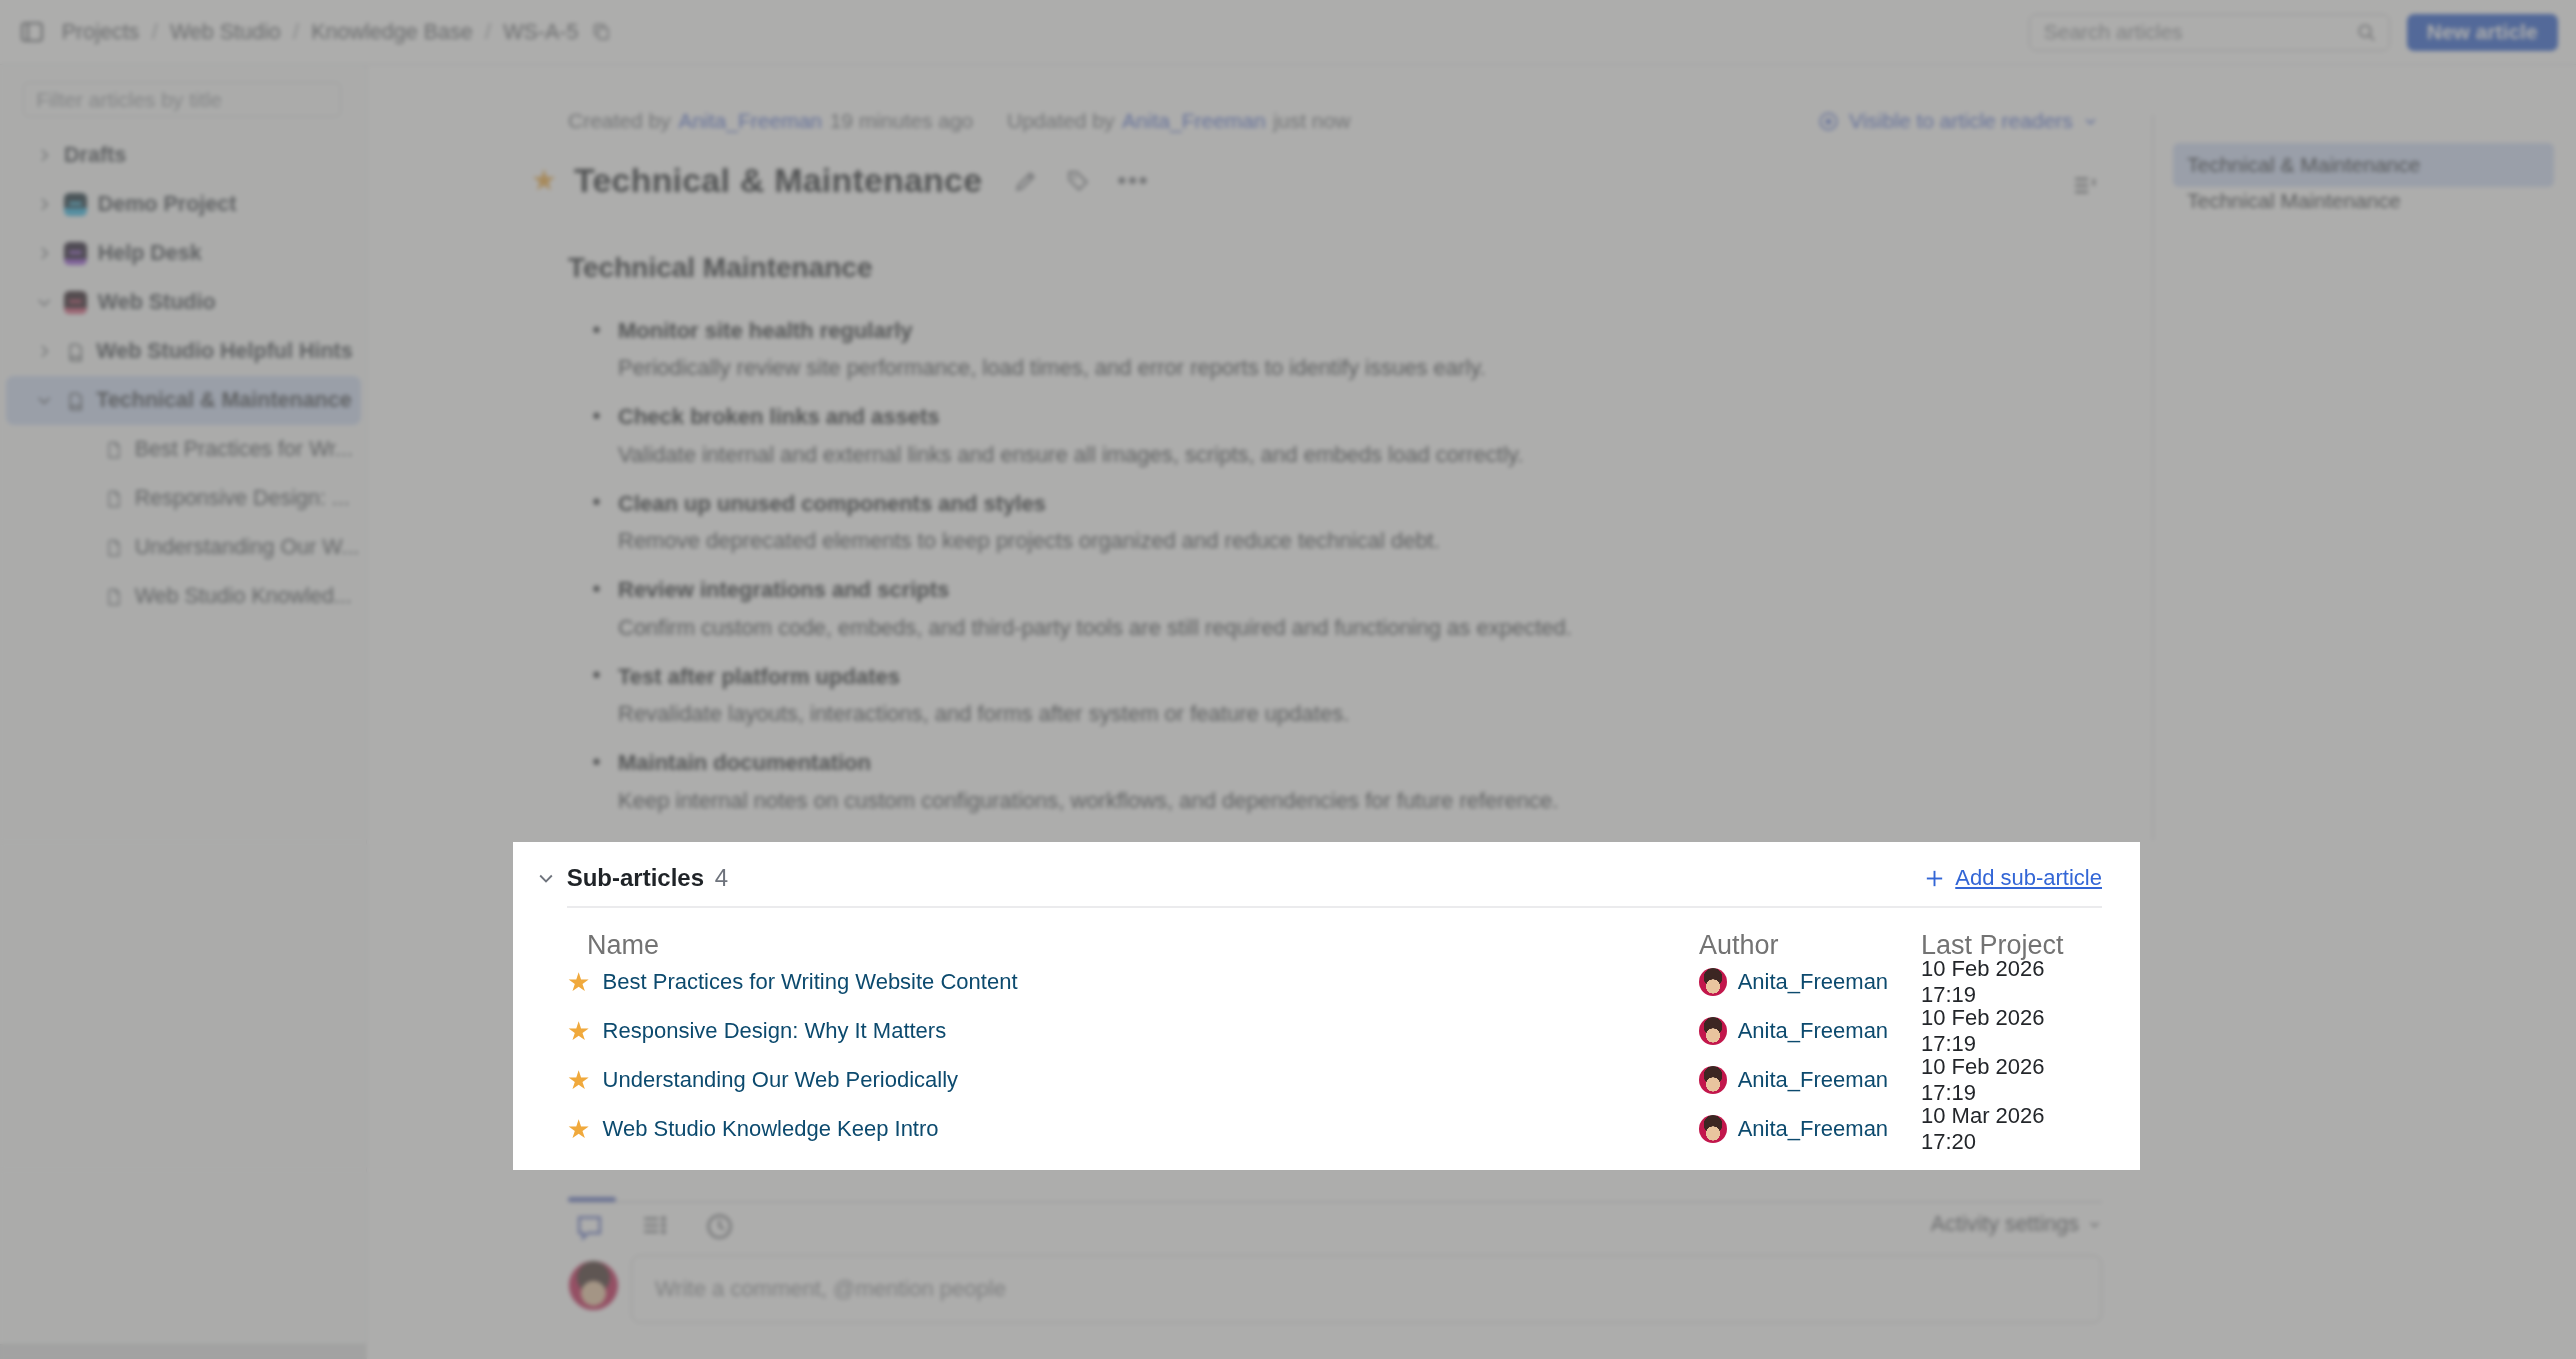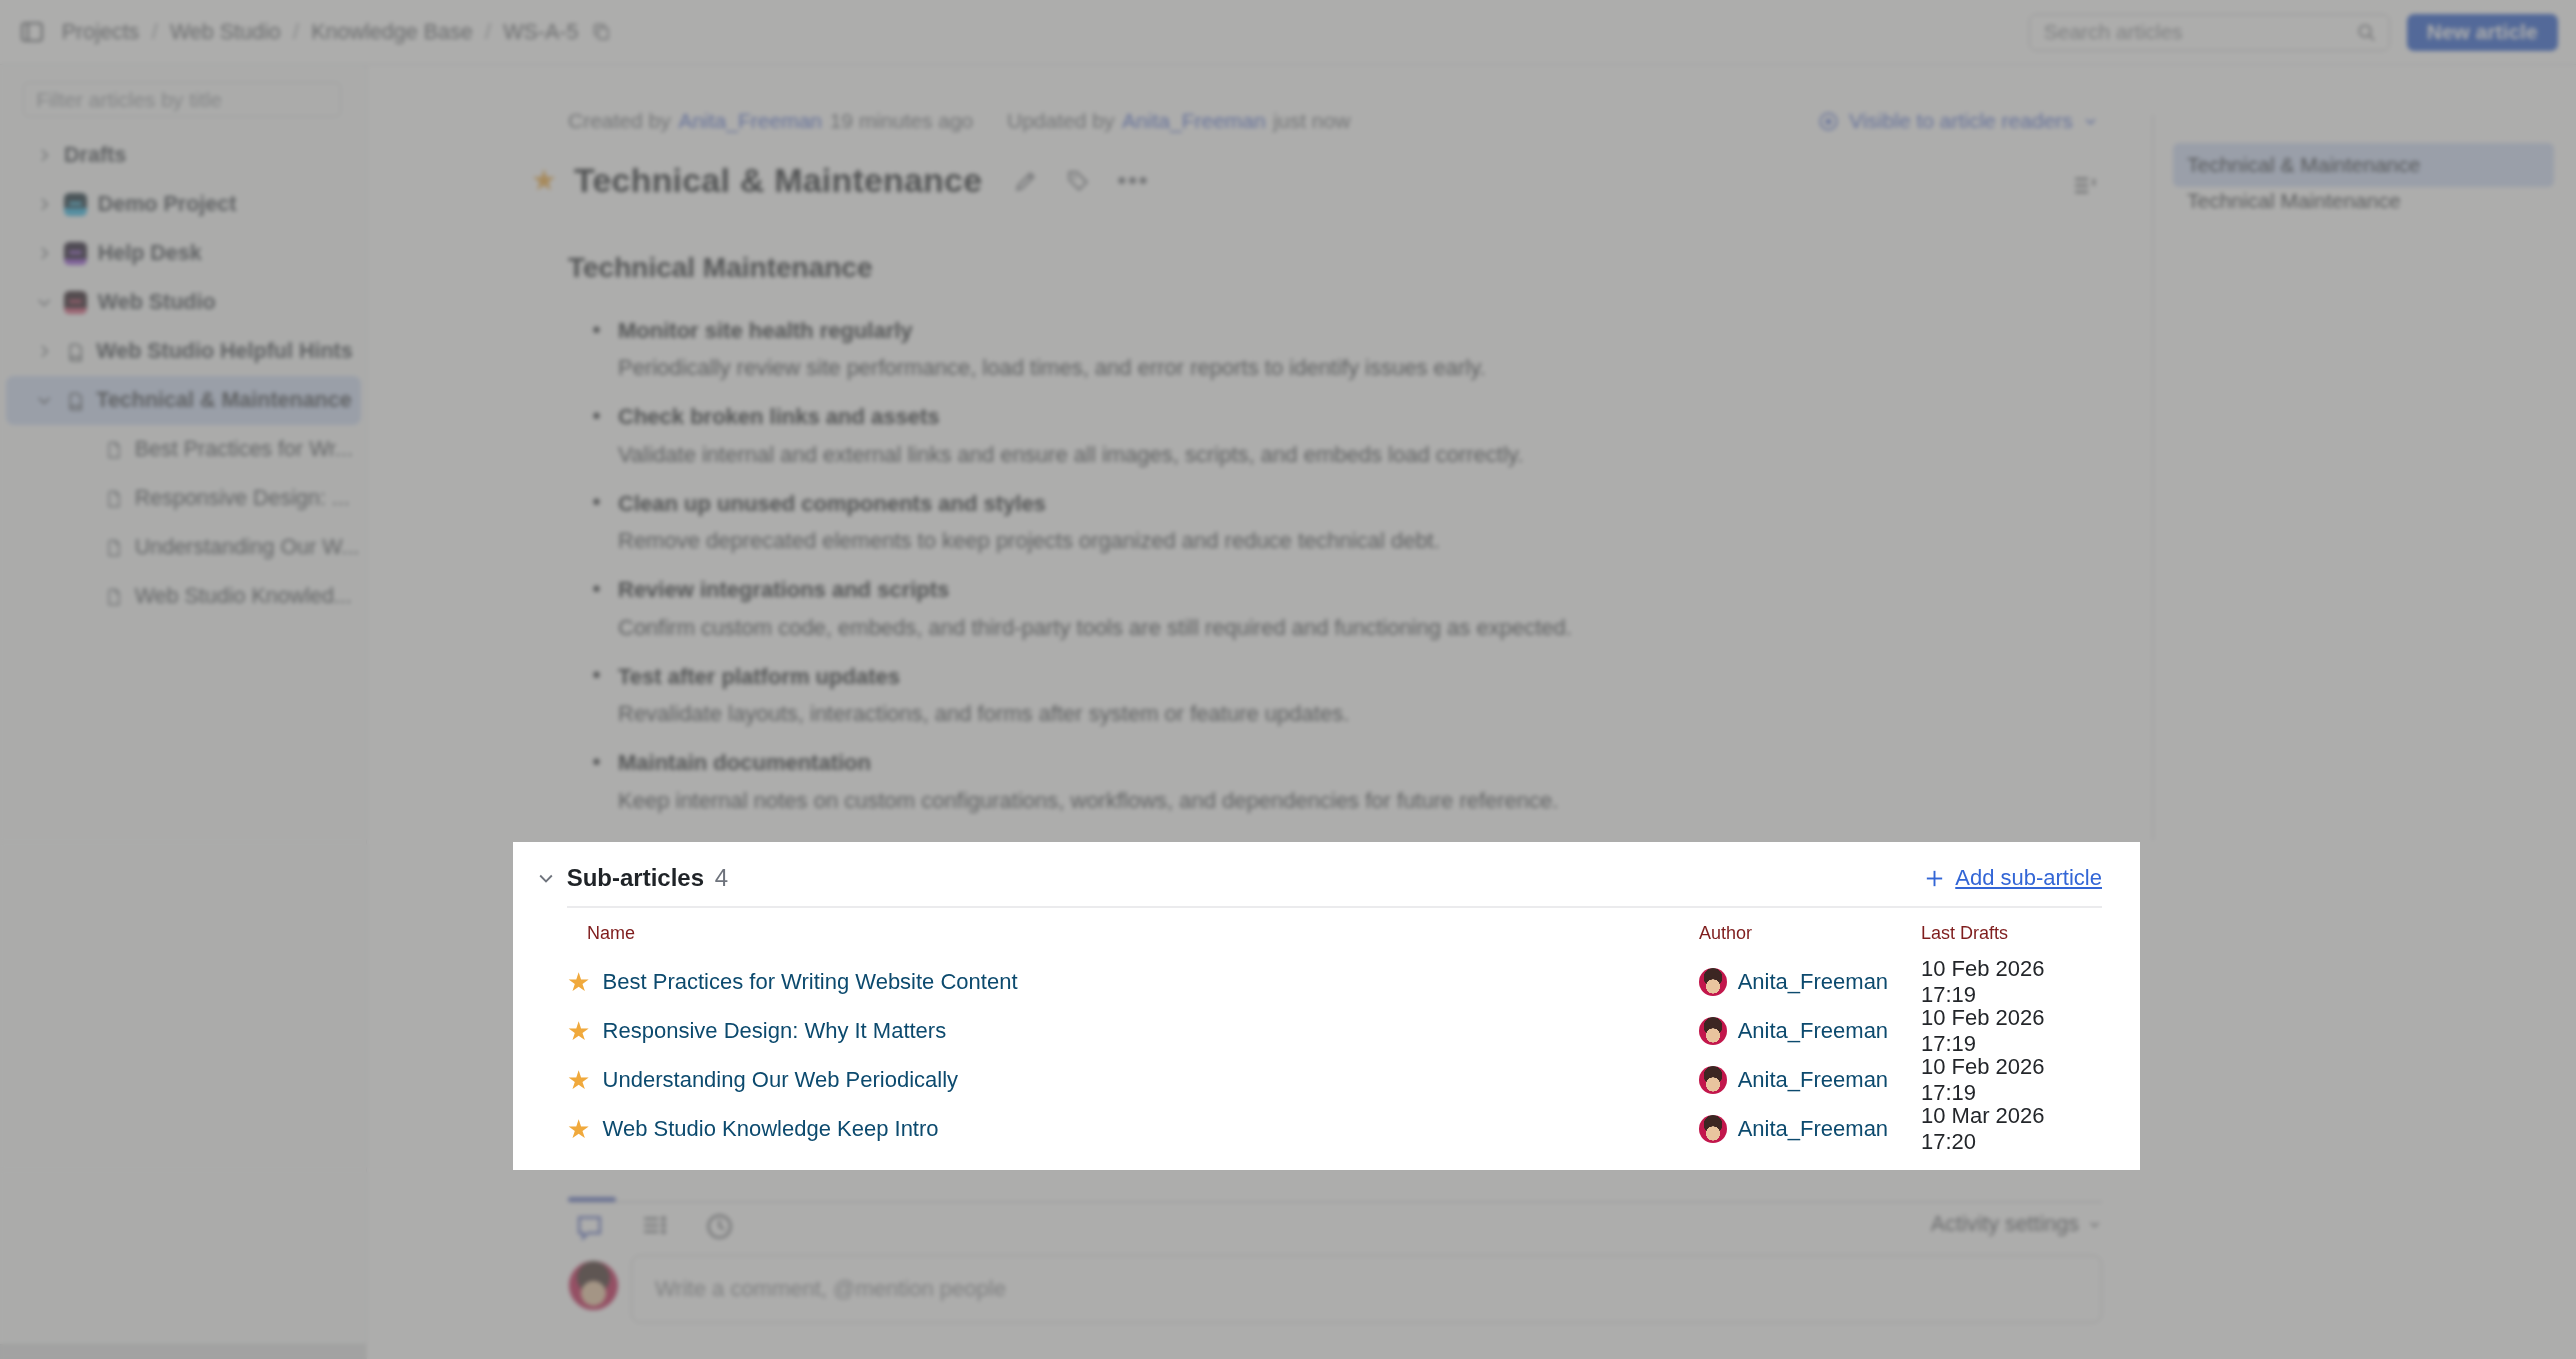--- a/index.html
+++ b/index.html
@@ -84,22 +84,22 @@
   
   .panel { left:513px; top:842px; width:1626px; height:386px; background:#fff;padding-left:48px; }
   .p-head { position:absolute; left:23px; right:37px; top:17px; height:38px;
             display:flex; align-items:center; }
   .p-title { font-size:24px; font-weight:700; color:#1f2327; margin-left:10.7px; }
   .p-count { font-size:24px; color:#6e737c; margin-left:10.7px; }
   .p-add { margin-left:auto; display:flex; align-items:center; gap:9.2px;
            font-size:22px; color:#3366d6;text-decoration:underline; }
   .p-div { position:absolute; left:54px; right:37px; top:64px; height:1.5px; background:#ebebed; }
   .p-grid { display:grid; grid-template-columns:1fr 222px 181px; align-items:center; }
-  .p-cols { position:absolute; left:54px; right:37px; top:76px; height:31px;
-            font-size:18px; color:#7f1d1d; }
+  .p-cols { position:absolute; left:54px; right:37px; top:88px; height:31px;
+            font-size:27px; color:#737373; }
   .p-cols .c-name { padding-left:20px; }
   .p-rows { position:absolute; left:54px; right:37px; top:114px; }
   .p-row { height:49px; }
   .cell-name { display:flex; align-items:center; gap:12.3px; }
   .row-star { color:#f0a93c; font-size:26px; line-height:1; }
   .a-link { color:#0c4a6e; font-size:22px; text-decoration:none; }
   .cell-author { display:flex; align-items:center; gap:10.7px; }
   .avatar { width:28px; height:28px; border-radius:50%;
             background:
               radial-gradient(circle at 50% 66%, #e9c49e 0 30%, rgba(0,0,0,0) 31%),
@@ -362,21 +362,21 @@
             <line x1="4" y1="12" x2="20" y2="12"></line>
           </svg>
         <span>Add sub-article</span>
       </span>
     </div>
     <div class="p-div"></div>
 
     <div class="p-cols p-grid">
       <span class="c-name">Name</span>
       <span>Author</span>
-      <span>Last Drafts</span>
+      <span>Last Project</span>
     </div>
 
     <div class="p-rows">
       <div class="p-row p-grid">
         <span class="cell-name">
           <span class="row-star">★</span>
           <a class="a-link">Best Practices for Writing Website Content</a>
         </span>
         <span class="cell-author">
           <span class="avatar"></span>

